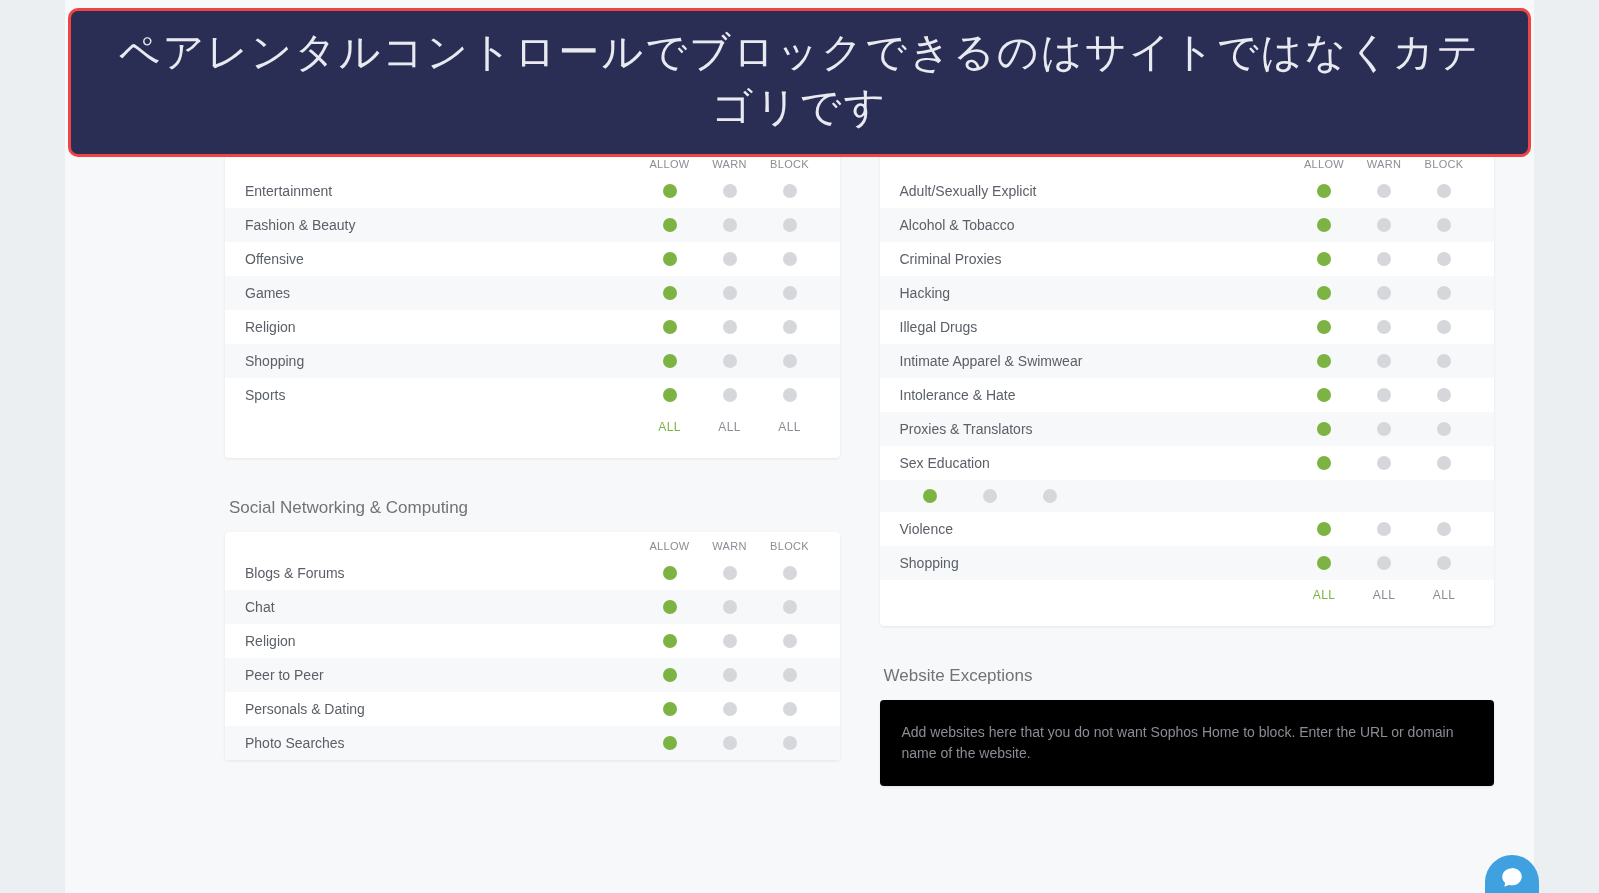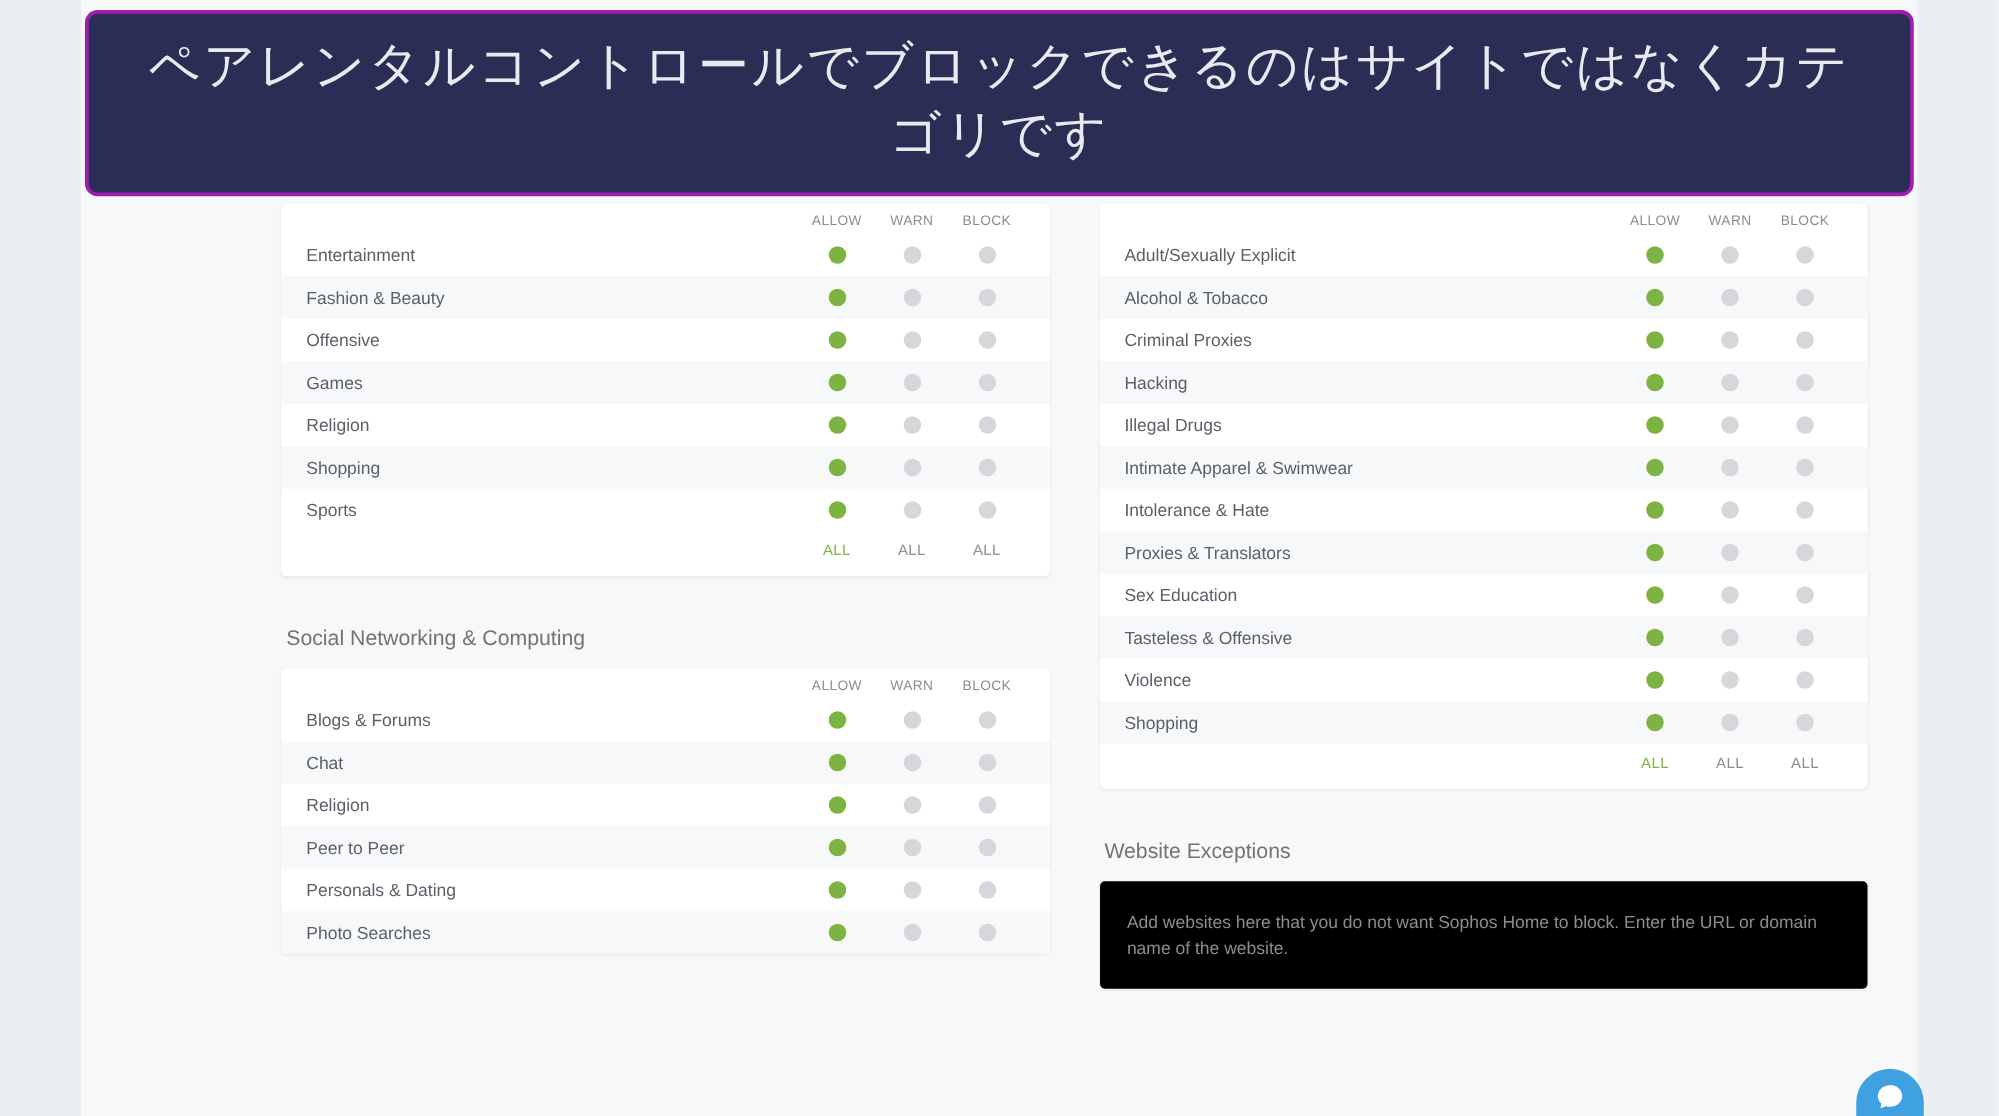--- a/index.html
+++ b/index.html
@@ -10,21 +10,21 @@
     height: 893px;
     overflow: hidden;
     position: relative;
   }
   .banner {
     position: absolute;
     top: 8px;
     left: 68px;
     right: 68px;
     background: #2a2e55;
-    border: 3px solid #a21caf;
+    border: 3px solid #ef4444;
     border-radius: 10px;
     color: #e8eaf0;
     font-size: 41px;
     font-weight: 300;
     text-align: center;
     padding: 14px 40px 18px;
     line-height: 1.35;
     letter-spacing: 2px;
     z-index: 10;
   }
@@ -36,21 +36,20 @@
     bottom: 0;
     background: #f7f8f9;
     display: flex;
     gap: 40px;
     padding: 150px 40px 0 160px;
   }
   .col {
     flex: 1;
     display: flex;
     flex-direction: column;
-    margin-top: 13px;
   }
   .card {
     background: #ffffff;
     border-radius: 4px;
     box-shadow: 0 1px 3px rgba(0,0,0,0.08);
     margin-bottom: 28px;
   }
   .card-header-row {
     display: flex;
     align-items: center;
@@ -86,21 +85,21 @@
     height: 14px;
     border-radius: 50%;
     background: #d5d7db;
     cursor: pointer;
   }
   .radio.active {
     background: #7cb342;
   }
   .footer-row {
     display: flex;
-    padding: 8px 20px 14px;
+    padding: 8px 20px 24px;
   }
   .footer-row .spacer { flex: 1; }
   .all-link {
     width: 60px;
     text-align: center;
     font-size: 12px;
     color: #8a8d94;
     cursor: pointer;
     letter-spacing: 0.3px;
   }
@@ -447,21 +446,20 @@
               <div class="radio active"></div>
             </div>
             <div class="radio-cell">
               <div class="radio"></div>
             </div>
             <div class="radio-cell">
               <div class="radio"></div>
             </div>
           </div>
           <div class="row alt">
-            <div class="label">Tasteless &amp; Offensive</div>
             <div class="radio-cell">
               <div class="radio active"></div>
             </div>
             <div class="radio-cell">
               <div class="radio"></div>
             </div>
             <div class="radio-cell">
               <div class="radio"></div>
             </div>
           </div>

